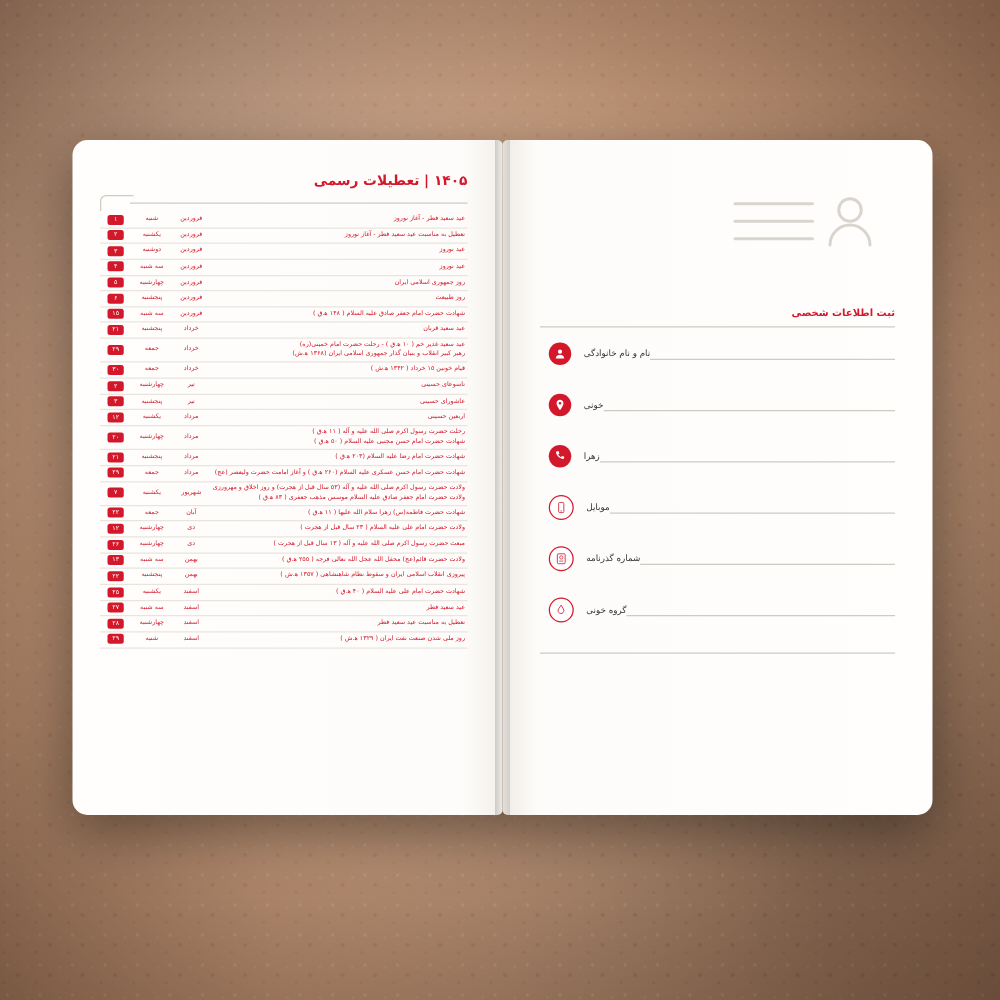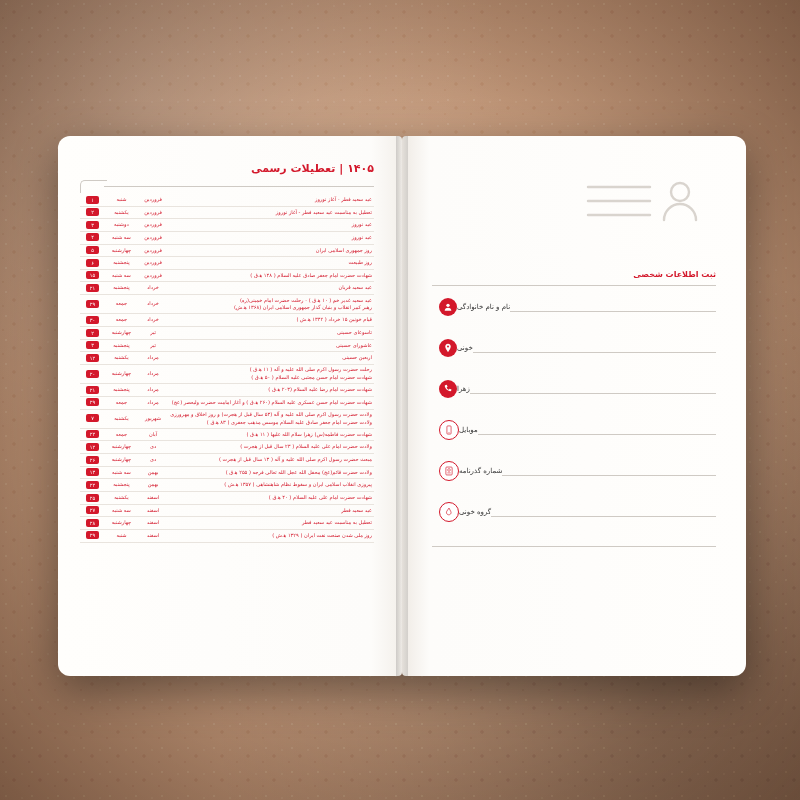--- a/index.html
+++ b/index.html
@@ -26,21 +26,21 @@
     background-size:26px 24px,26px 24px,26px 24px,26px 24px;
     opacity:.9;mix-blend-mode:overlay;
   }
   #vign{
     position:absolute;inset:0;
     background:radial-gradient(ellipse at 50% 48%, rgba(0,0,0,0) 42%, rgba(0,0,0,.28) 100%);
   }
 
   
   #book{
-    position:absolute;left:58px;top:136px;width:688px;height:540px;
+    position:absolute;left:58px;top:112px;width:688px;height:540px;
     filter:drop-shadow(0 14px 22px rgba(0,0,0,.42));
   }
   .page{
     position:absolute;top:0;height:540px;background:#fdfcfa;
   }
   #page-left{left:0;width:344px;border-radius:12px 4px 4px 12px;
     background:linear-gradient(270deg,#f3efea 0%,#fdfcfa 9%,#fffefc 100%);}
   #page-right{left:344px;width:344px;border-radius:4px 12px 12px 4px;
     background:linear-gradient(90deg,#efeae4 0%,#fdfcfa 8%,#fffefc 100%);}
   #spine{
@@ -91,21 +91,21 @@
     display:flex;align-items:center;justify-content:flex-start;
     flex-direction:row-reverse;gap:0;height:41px;position:relative;
   }
   .field .badge{
     flex:0 0 auto;width:18px;height:18px;border-radius:50%;
     background:#d3182b;display:flex;align-items:center;justify-content:center;
     margin-left:7px;
   }
   .field .badge.hollow{background:#fff;border:1.2px solid #d3182b;}
   .field .flabel{
-    color:#333;font-size:7px;white-space:nowrap;
+    color:#333;font-size:7px;white-space:nowrap;margin-left:10px;
   }
   .field .fline{
     flex:1 1 auto;height:1px;background:#cfcac4;margin-top:9px;
   }
   .tail-line{height:1px;background:#cfcac4;margin-top:14px;}
   svg{display:block;}
 </style>
 </head>
 <body>
 

